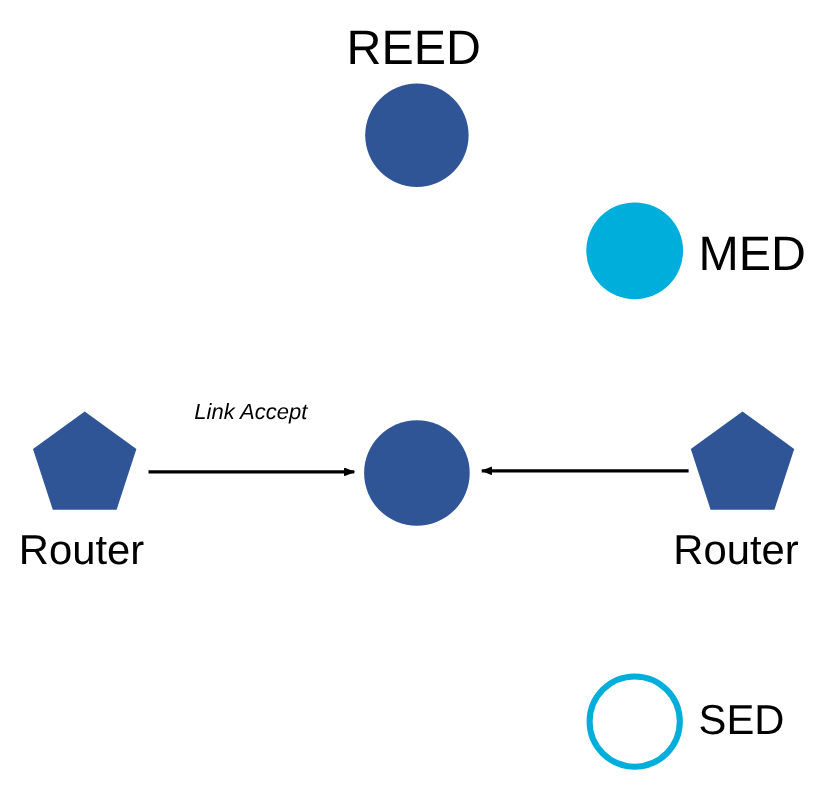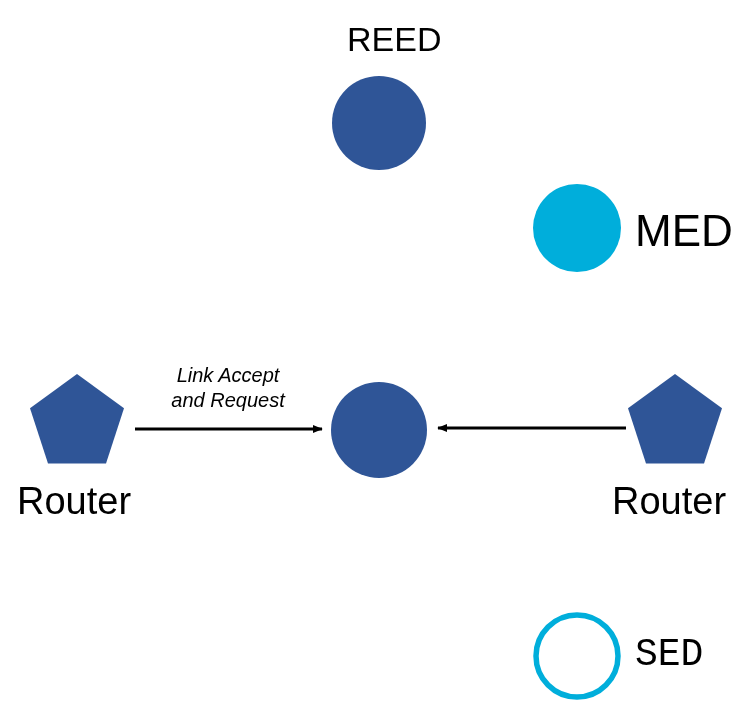--- a/index.html
+++ b/index.html
@@ -25,35 +25,34 @@
   }
   .node-label {
     position: absolute;
     color: #000000;
     font-family: "Liberation Sans", sans-serif;
     font-weight: 400;
     white-space: nowrap;
     line-height: 1;
   }
   .label-reed {
-    left: 347px;
+    left: 315px;
     top: 22px;
-    font-size: 34px;
+    font-size: 44px;
     text-align: right;
   }
   .label-med {
     left: 635px;
     top: 209px;
     font-size: 44px;
   }
   .label-sed {
     left: 635px;
     top: 636px;
     font-size: 38px;
-    font-family: Liberation Mono, monospace;
   }
   .label-router-left {
     left: 17px;
     top: 482px;
     font-size: 38px;
   }
   .label-router-right {
     left: 612px;
     top: 482px;
     font-size: 38px;
@@ -113,14 +112,13 @@
 <div class="node-label label-med">MED</div>
 
 <div class="node-label label-router-left">Router</div>
 
 <div class="node-label label-router-right">Router</div>
 
 <div class="node-label label-sed">SED</div>
 
 <div class="edge-label">
   <span>Link Accept</span>
-  <span>and Request</span>
 </div>
 
 </body></html>

